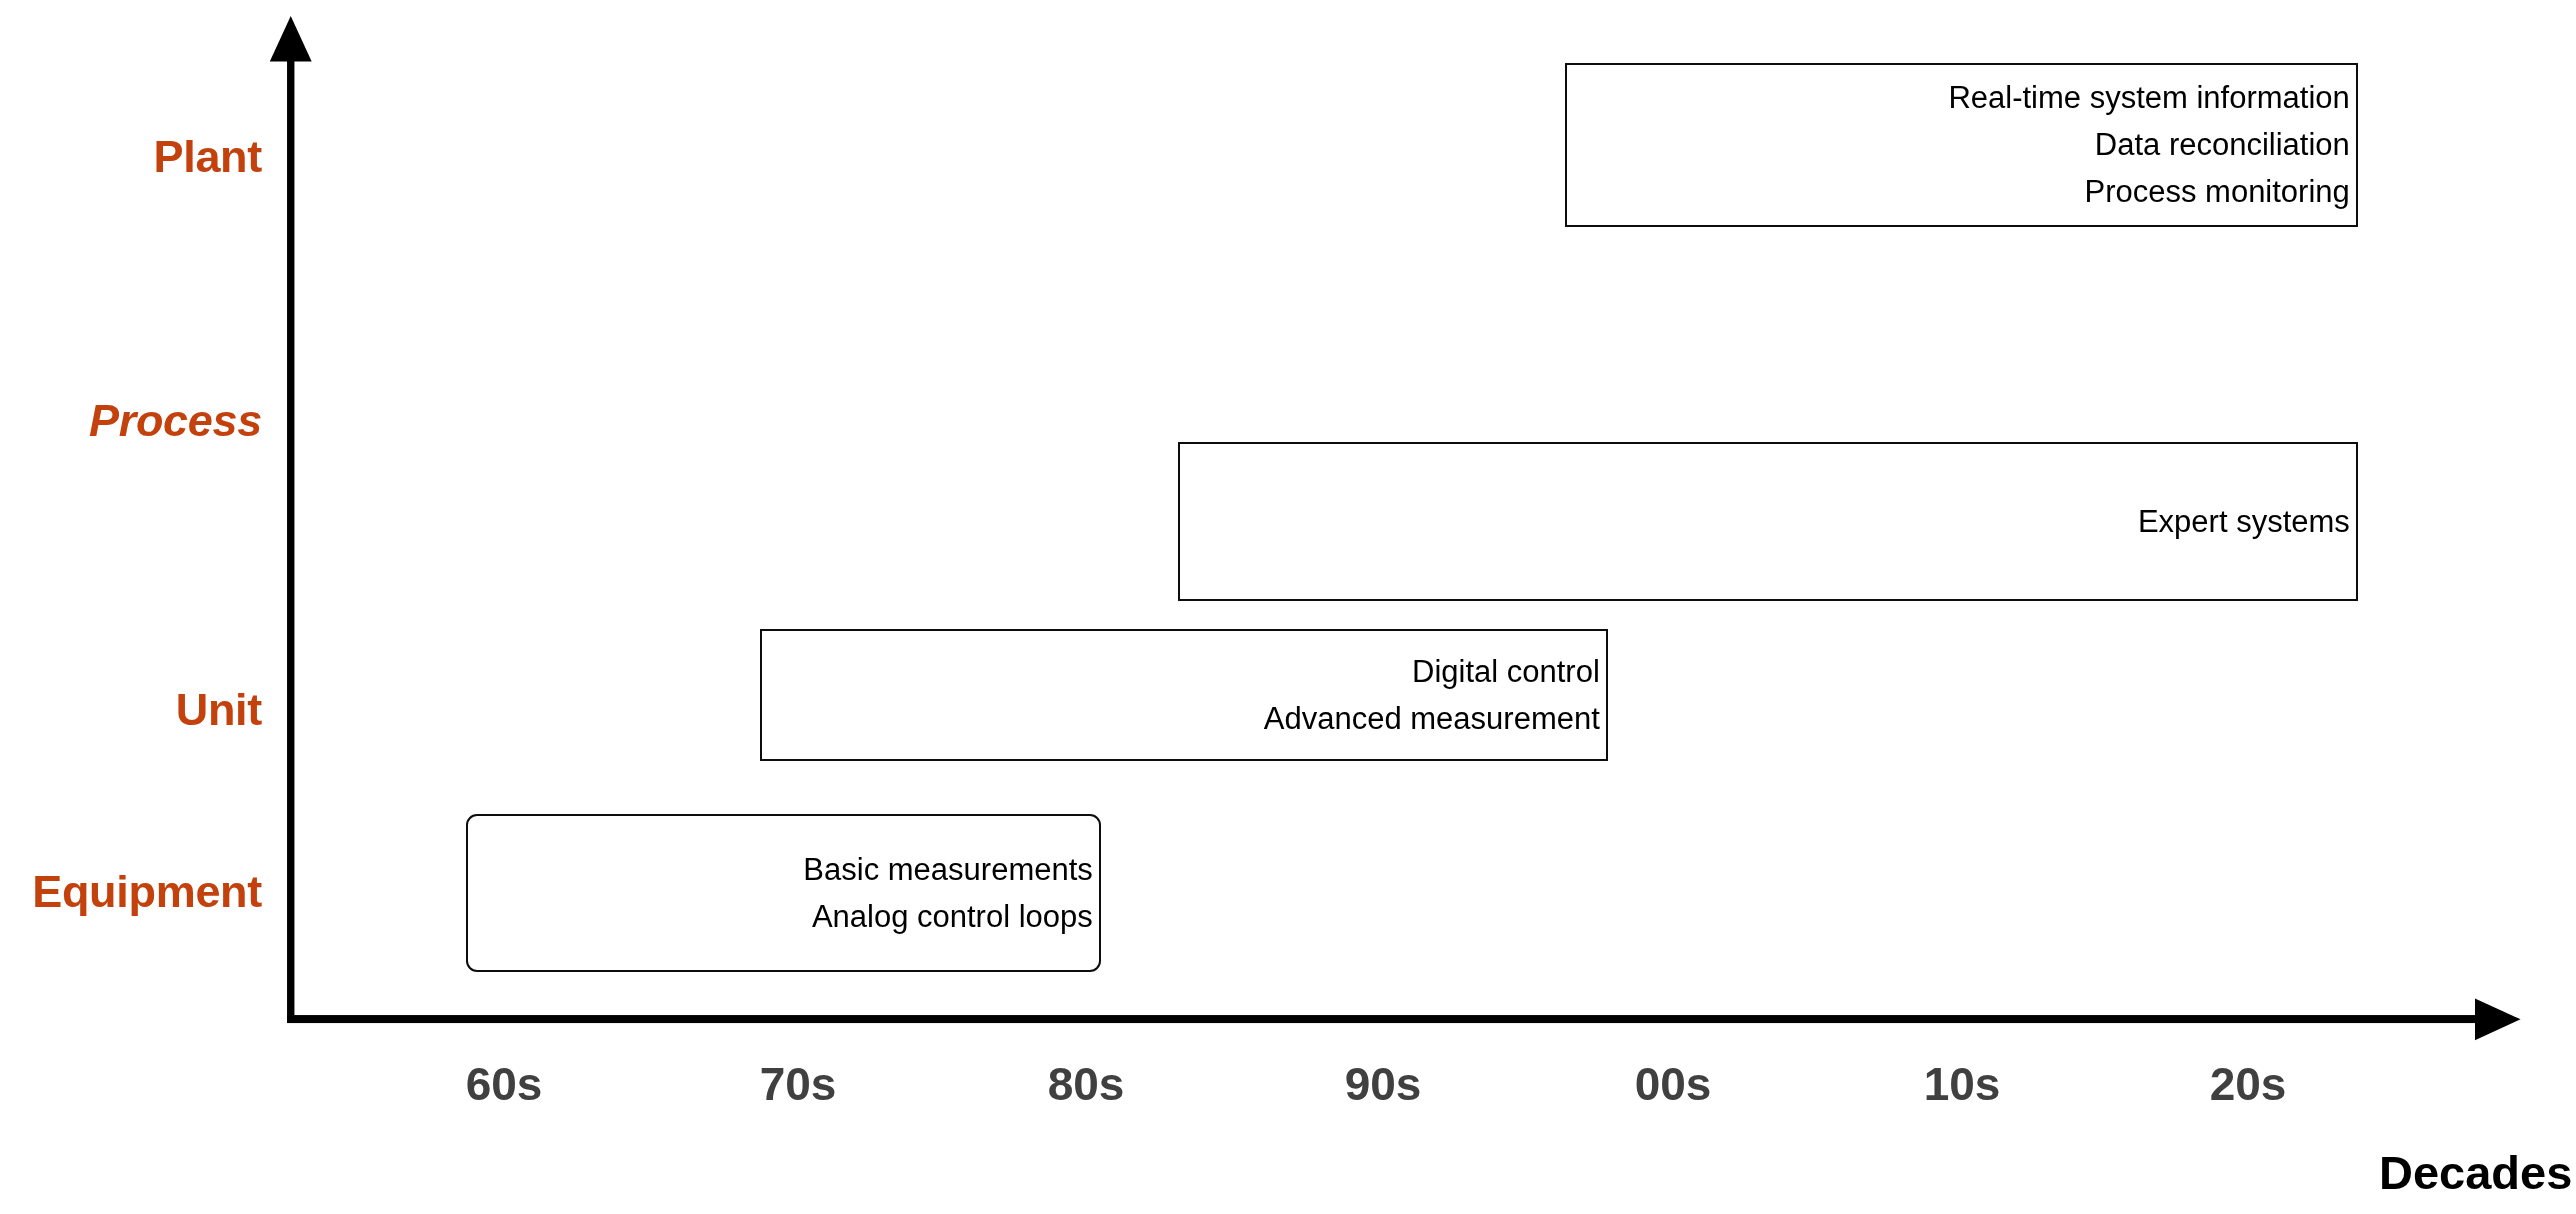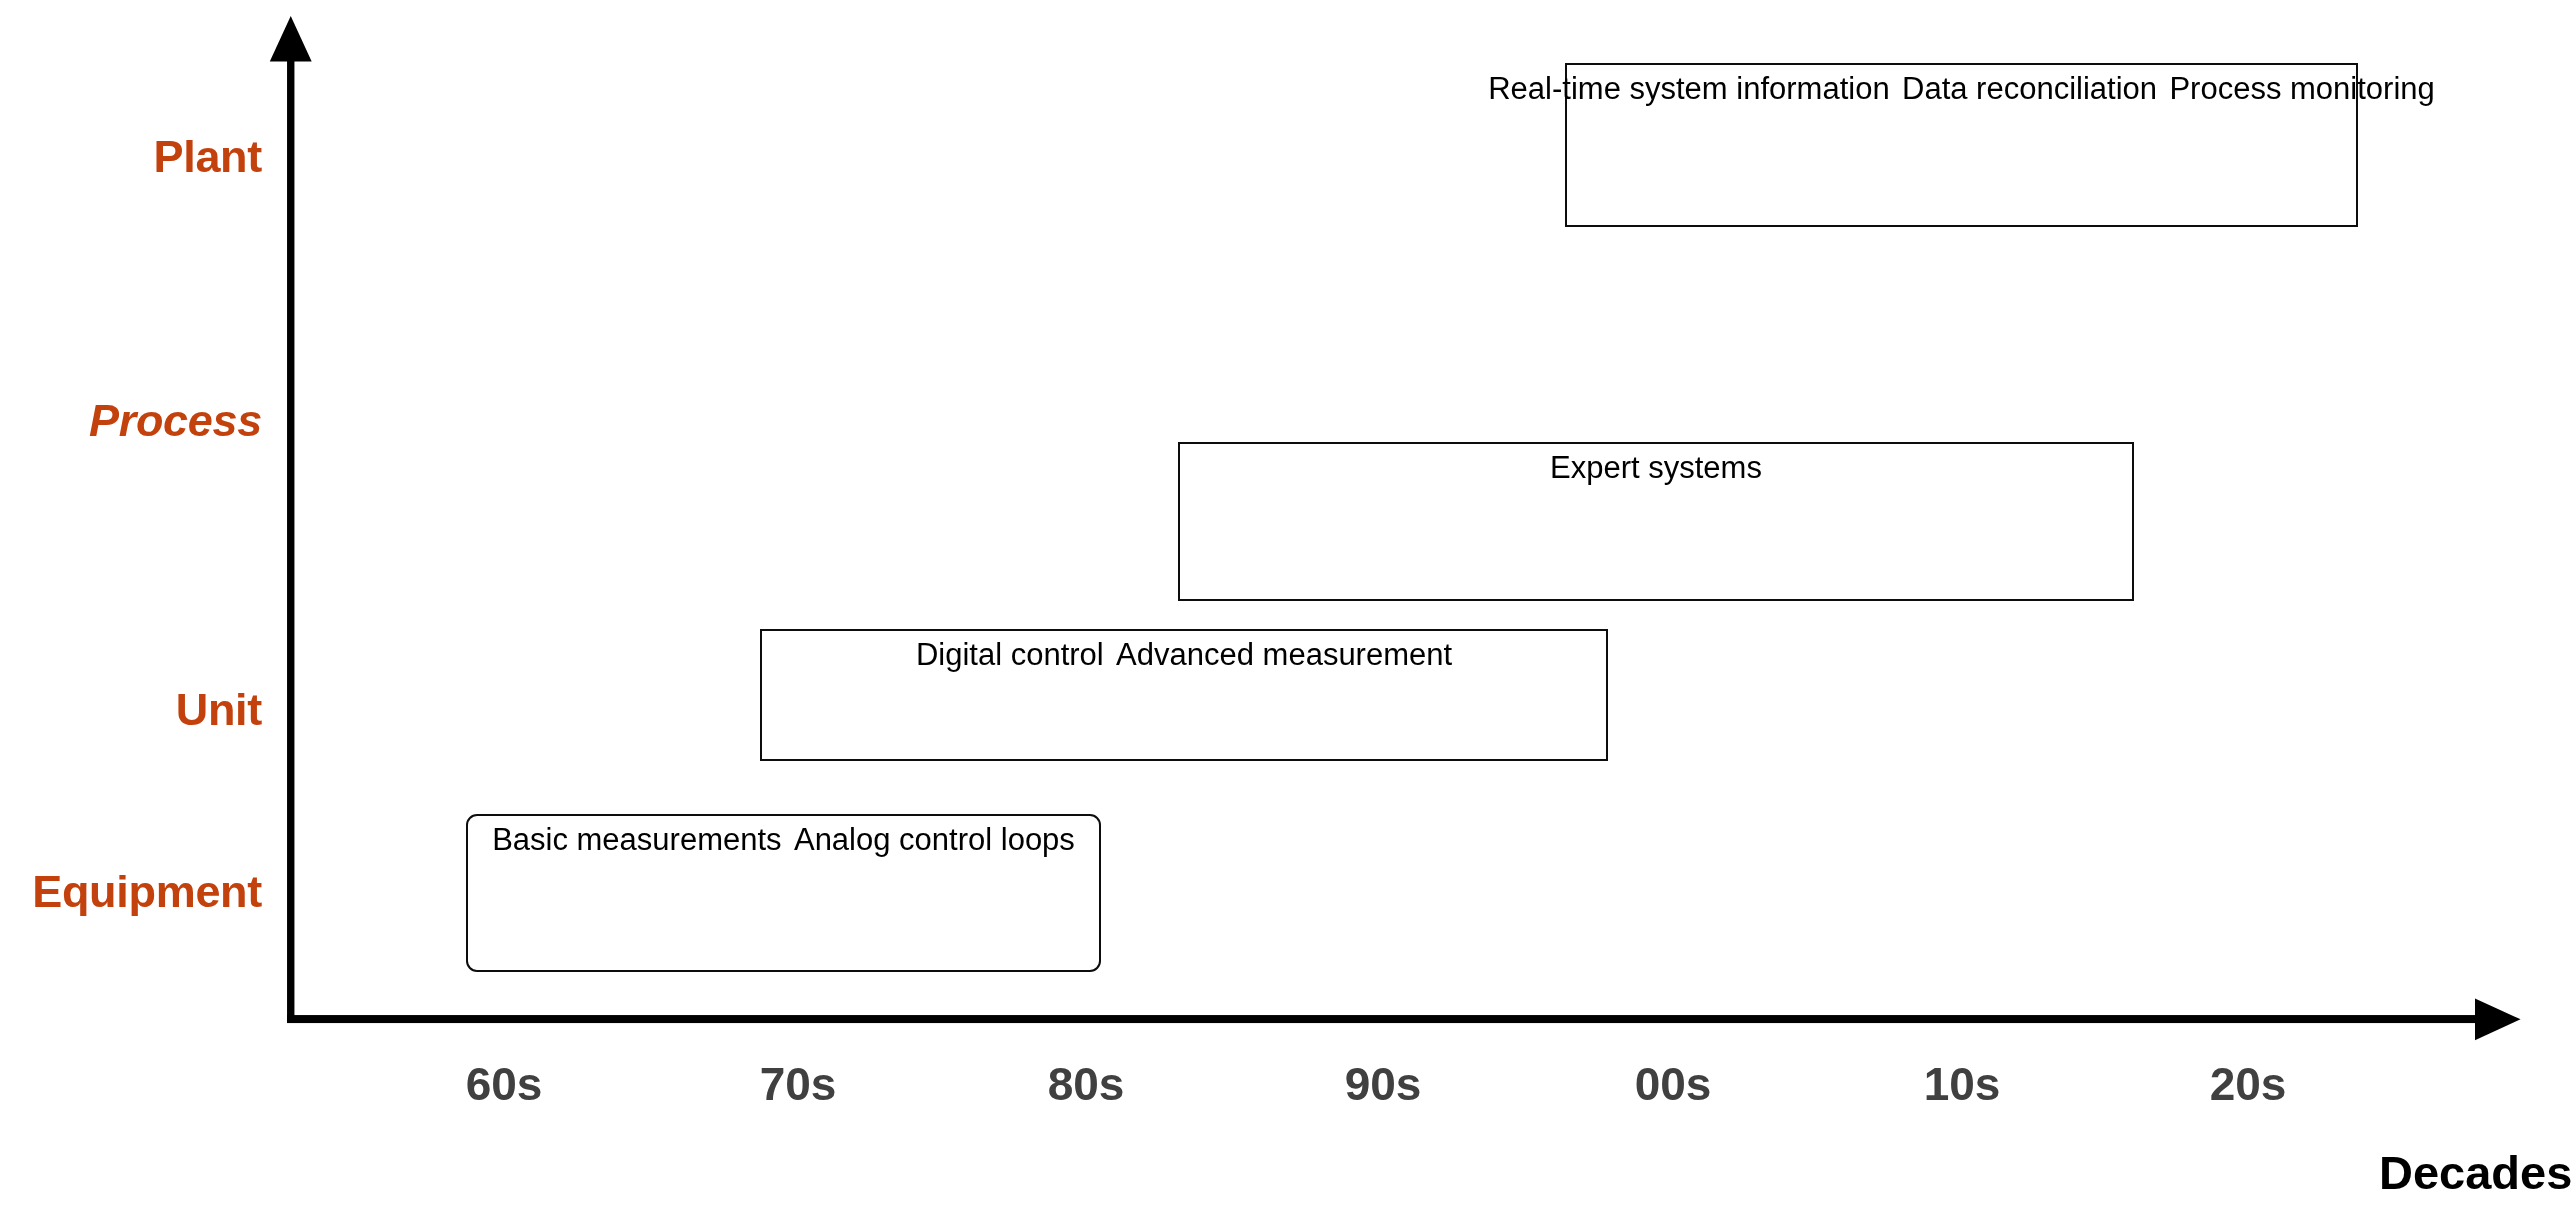--- a/index.html
+++ b/index.html
@@ -68,22 +68,22 @@
     color: #000000;
   }
 
   
   .era-box {
     position: absolute;
     box-sizing: border-box;
     border: 2.5px solid #0d0d0d;
     background: #ffffff;
     display: flex;
-    flex-direction: row;
-    align-items: flex-start;
+    flex-direction: column;
+    align-items: flex-end;
     justify-content: center;
   }
   .era-line {
     font-size: 31px;
     line-height: 1.08;
     text-align: center;
     color: #000000;
     white-space: pre;
     padding: 0 6.2px;
   }
@@ -125,21 +125,21 @@
 
   <div class="axis-title-x">Decades</div>
 
   <div class="era-box multi" style="left:1565px; top:63px; width:793px; height:164px;">
     <div class="era-line">Real-time system information</div>
     <div class="era-line">Data reconciliation</div>
     <div class="era-line">Process monitoring</div>
   </div>
 
 
-  <div class="era-box multi" style="left:1178px; top:442px; width:956px; height:159px;">
+  <div class="era-box multi" style="left:1178px; top:442px; width:1180px; height:159px;">
     <div class="era-line">Expert systems</div>
   </div>
 
   <div class="era-box multi" style="left:760px; top:629px; width:848px; height:132px;">
     <div class="era-line">Digital control</div>
     <div class="era-line">Advanced measurement</div>
   </div>
 
   <div class="era-box multi" style="left:466px; top:814px; width:635px; height:158px;border-radius:11px;">
     <div class="era-line">Basic measurements</div>

